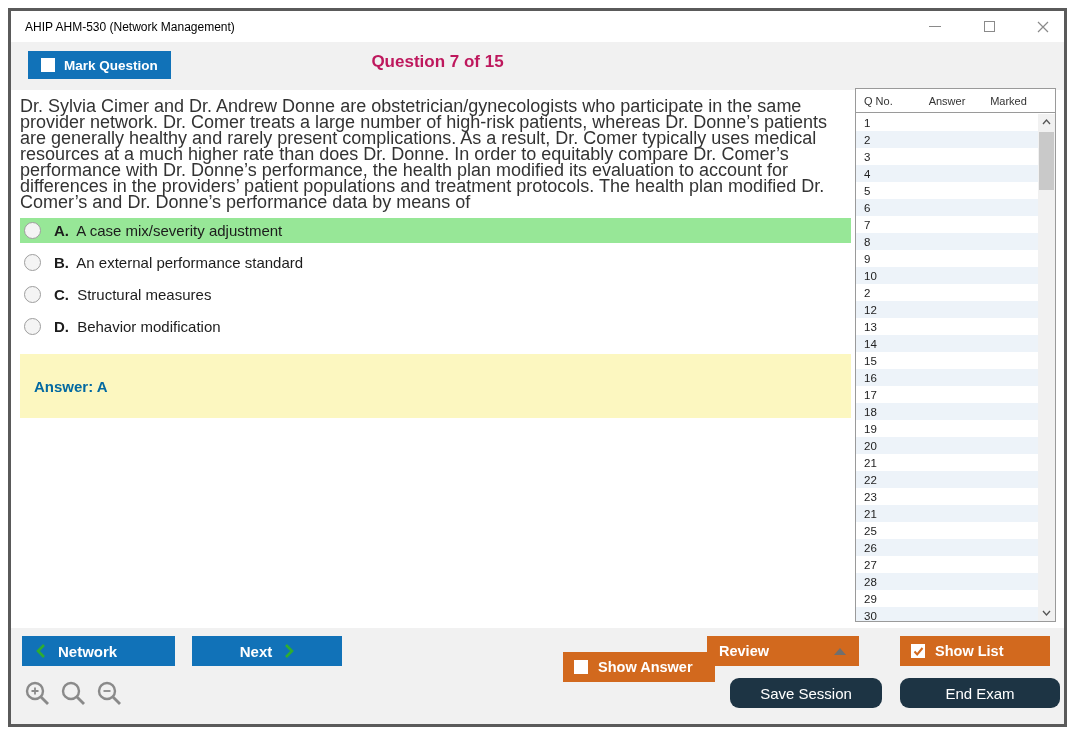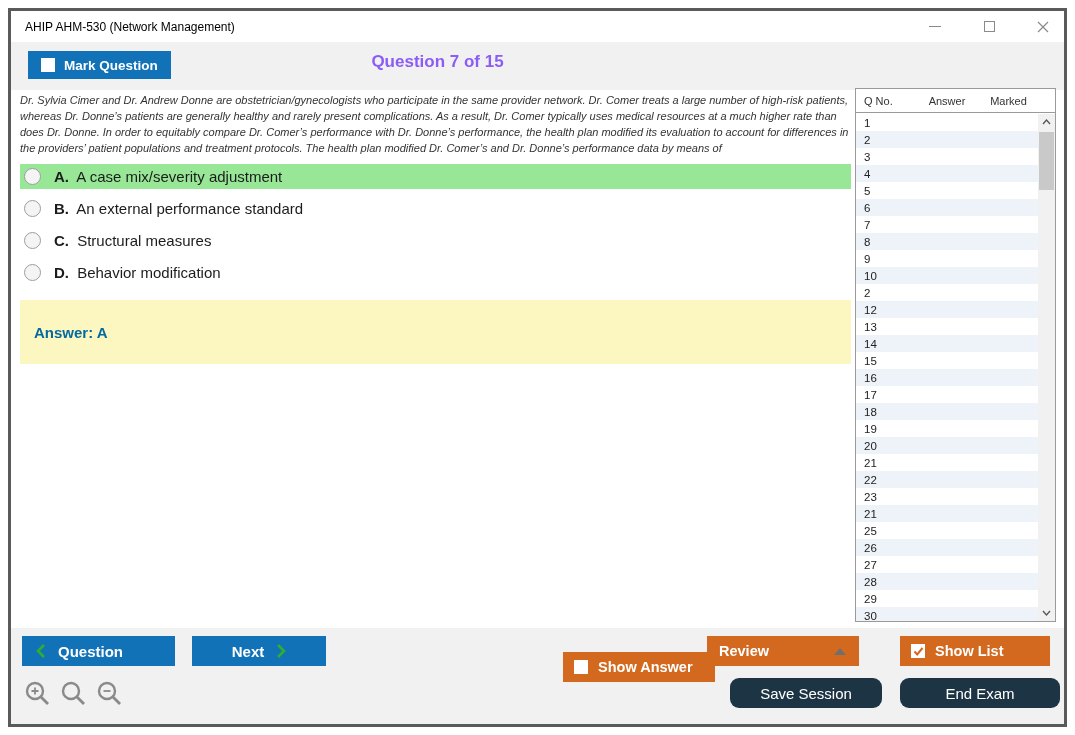--- a/index.html
+++ b/index.html
@@ -17,31 +17,31 @@
   .win-btn { width:14px; height:14px; display:flex; align-items:center; justify-content:center; cursor:default; }
   .min-glyph { width:12px; height:0; border-top:1px solid #8a8a8a; display:block; }
   .max-glyph { width:11px; height:11px; border:1px solid #8a8a8a; display:block; }
 
   
   .header { position:absolute; left:0; top:31px; right:0; height:48px; background:var(--bar,#f1f1f1); }
   .mark-btn { position:absolute; left:17px; top:9px; height:28px; background:var(--blue,#1172b8);
     display:flex; align-items:center; padding:0 13px; gap:9px; border:none; cursor:pointer; }
   .mark-btn .lbl { color:#fff; font-weight:bold; font-size:13.5px; }
   .counter { position:absolute; left:0; right:200px; top:0; height:40px; display:flex;
-    align-items:center; justify-content:center; font-weight:bold; font-size:17px; color:#8b5cf6; }
+    align-items:center; justify-content:center; font-weight:bold; font-size:17px; color:#be185d; }
 
   
   .cb { width:14px; height:14px; background:#fff; display:inline-flex; align-items:center; justify-content:center; flex:0 0 auto; }
   .cb svg { display:none; }
   .cb.checked svg { display:block; }
 
   
   .main { position:absolute; left:0; top:79px; right:0; bottom:96px; background:#fff; }
   .content { position:absolute; left:9px; top:0; width:831px; }
-  .question-text { margin-top:2px; font-size:11px; line-height:16px; color:#333;font-style:italic; }
+  .question-text { margin-top:8px; font-size:18px; line-height:16px; color:#333; }
   .options { margin-top:8px; }
   .option { display:flex; align-items:center; height:25px; margin-bottom:7px; padding-left:4px; cursor:pointer; }
   .option.highlighted { background:var(--green,#97e797); }
   .radio { width:17px; height:17px; border:1.5px solid #9e9e9e; border-radius:50%; background:#f4f4f4; margin-right:13px; flex:0 0 auto; }
   .opt-label { font-size:15px; color:#1c1c1c; white-space:nowrap;text-align:center; }
   .opt-label b { margin-right:4px; }
   .answer-box { margin-top:15px; height:64px; background:var(--yellow,#fcf7c0);
     display:flex; align-items:center; padding-left:14px; font-size:15px; font-weight:bold; color:#0369a1; }
 
   
@@ -64,21 +64,21 @@
   .sb-thumb { position:absolute; left:1px; top:18px; width:15px; height:58px; background:#c9c9c9; }
 
   
   .footer { position:absolute; left:0; right:0; bottom:0; height:96px; background:var(--bar,#f1f1f1); }
   .btn { position:absolute; height:30px; border:none; cursor:pointer; display:flex; align-items:center;
     color:#fff; font-family:"Liberation Sans", sans-serif; }
   .btn-blue { background:var(--blue,#1172b8); font-weight:bold; font-size:15px; }
   .btn-orange { background:var(--orange,#d2691e); font-weight:bold; font-size:14.5px; }
   .btn-navy { background:var(--navy,#1d3444); font-size:15px; justify-content:center;border-radius:9px; }
   #btn-previous { left:11px; top:8px; width:153px; padding-left:14px; gap:13px; }
-  #btn-next { left:181px; top:8px; width:134px; justify-content:center; gap:13px; }
+  #btn-next { left:181px; top:8px; width:150px; justify-content:center; gap:13px; }
   #btn-show-answer { left:552px; top:24px; width:152px; padding-left:11px; gap:10px; }
   #btn-review { left:696px; top:8px; width:152px; padding-left:12px; }
   #btn-show-list { left:889px; top:8px; width:150px; padding-left:11px; gap:10px; }
   #btn-save-session { left:719px; top:50px; width:152px; }
   #btn-end-exam { left:889px; top:50px; width:160px; }
   .tri-up { position:absolute; right:13px; width:0; height:0;
     border-left:6px solid transparent; border-right:6px solid transparent; border-bottom:7px solid #6f6f6f; }
   .zoom-tools { position:absolute; left:13px; top:52px; display:flex; gap:9px; }
   .zoom-tools svg { cursor:pointer; }
 </style>
@@ -311,21 +311,21 @@
           </span>
         </div>
       </aside>
     </div>
 
     <div class="footer">
       <button class="btn btn-blue" id="btn-previous">
         <svg width="9" height="14" viewBox="0 0 9 14">
             <path d="M8 1 L2 7 L8 13" stroke="#2fae2f" stroke-width="2.6" fill="none"></path>
           </svg>
-        <span>Question</span>
+        <span>Network</span>
       </button>
       <button class="btn btn-blue" id="btn-next">
         <span>Next</span>
         <svg width="9" height="14" viewBox="0 0 9 14">
             <path d="M1 1 L7 7 L1 13" stroke="#2fae2f" stroke-width="2.6" fill="none"></path>
           </svg>
       </button>
 
       <button class="btn btn-orange" id="btn-show-answer">
         <span class="cb" id="show-answer-cb">

